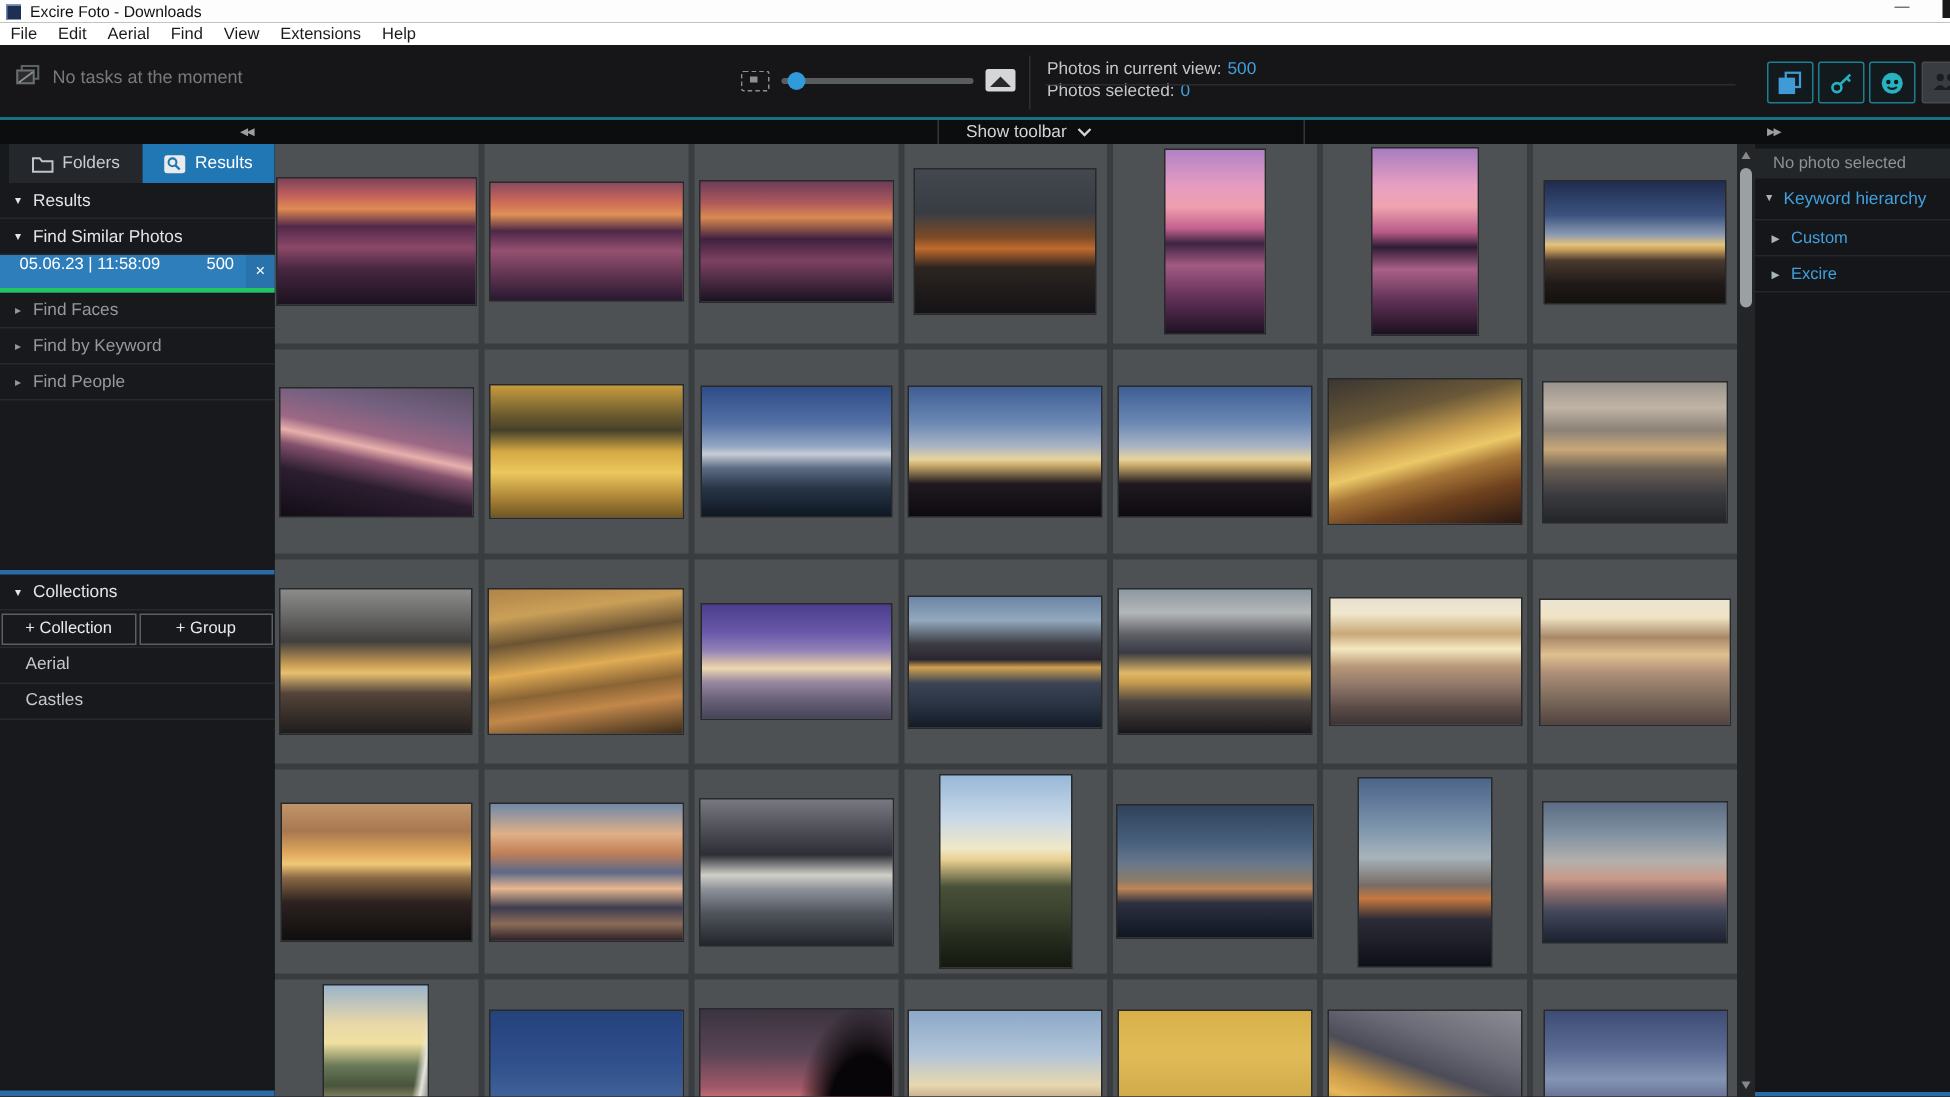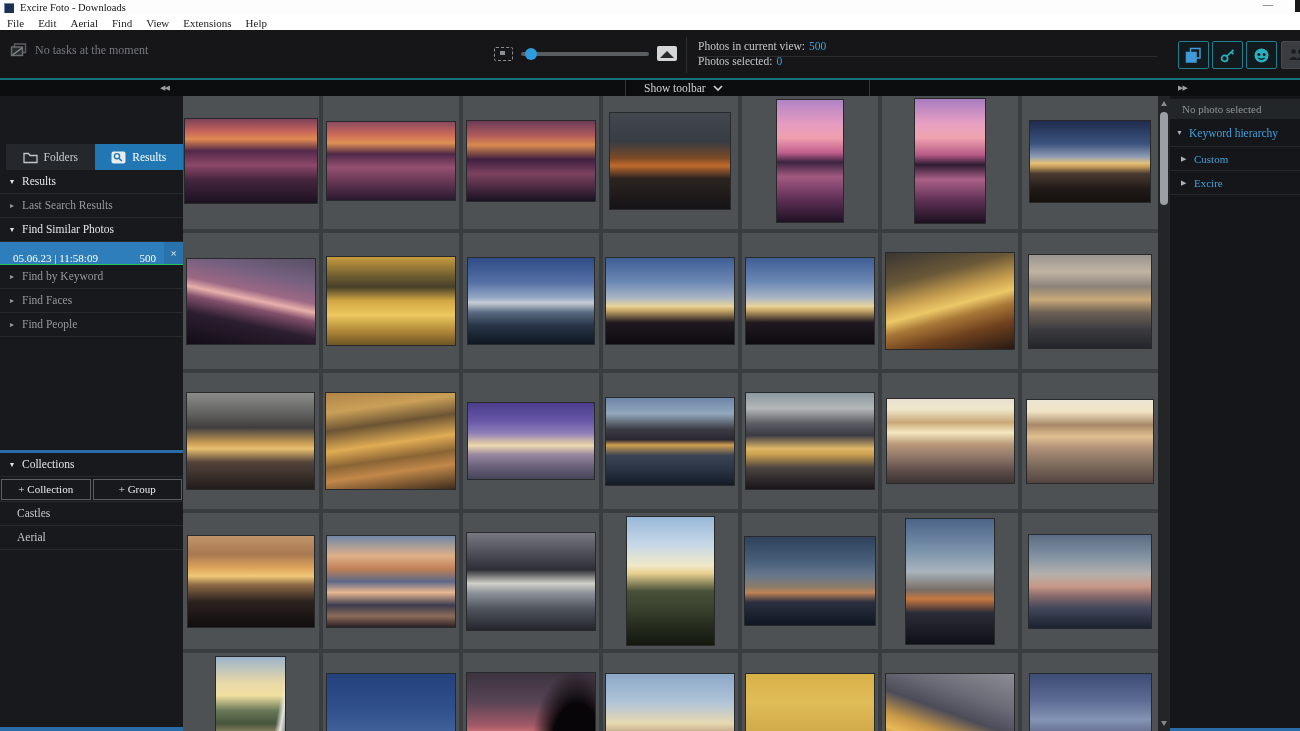--- a/index.html
+++ b/index.html
@@ -1,18 +1,18 @@
 <!DOCTYPE html>
 <html><head>
 <meta charset="utf-8">
 <style>
   html,body{margin:0;padding:0;}
   body{width:1300px;height:731px;overflow:hidden;position:relative;background:#0d0e0f;
        font-family:"Liberation Sans",sans-serif;-webkit-font-smoothing:antialiased;}
-  .abs{position:absolute;font-family:Liberation Serif, serif;}
+  .abs{position:absolute;}
 
   
   .titlebar{left:0;top:0;width:1300px;height:15px;background:#fdfdfd;display:flex;align-items:center;font-size:10.5px;color:#111;}
   .app-icon{width:10px;height:10px;margin:0 6px 0 4px;background:#1d2f52;box-shadow:inset 1px 1px 0 #6f87ad;}
   .win-min{position:absolute;left:1263px;top:-1px;color:#3a3a3a;font-size:10px;}
   .win-edge{position:absolute;left:1295px;top:0;width:5px;height:12px;background:#191919;}
 
   
   .menubar{left:0;top:15px;width:1300px;height:15px;background:#ffffff;display:flex;align-items:center;font-size:11px;color:#1b1b1b;}
   .menubar span{padding:0 7px;cursor:default;}
@@ -39,30 +39,30 @@
   .tealline{left:0;top:78px;width:1300px;height:2px;background:#15727e;}
   .midstrip{left:0;top:80px;width:1300px;height:16px;background:#0c0d0e;z-index:6;}
   .collapse-l{left:160px;top:80px;height:16px;display:flex;align-items:center;color:#9a9fa2;font-size:7px;letter-spacing:-1px;z-index:7;}
   .expand-r{left:1178px;top:80px;height:16px;display:flex;align-items:center;color:#9a9fa2;font-size:7px;letter-spacing:-1px;z-index:7;}
   .showtoolbar{left:625px;top:80px;width:245px;height:16px;box-sizing:border-box;border-left:1px solid #33363a;border-right:1px solid #33363a;
       display:flex;align-items:center;gap:7px;padding-left:18px;color:#d2d4d6;font-size:11.5px;z-index:7;}
 
   
   .sidebar{left:0;top:96px;width:183px;height:635px;background:#17191c;z-index:4;}
   .sidebar::after{content:"";position:absolute;left:0;bottom:0;width:100%;height:4px;background:#2a6ca8;}
-  .tabs{display:flex;margin-left:6px;height:26px;margin-top:48px;}
+  .tabs{display:flex;margin-left:6px;height:26px;}
   .tab{flex:1;display:flex;align-items:center;justify-content:center;gap:6px;font-size:11.5px;cursor:default;}
   .tab-folders{background:#24282c;color:#c9ccce;}
   .tab-results{background:#2077b4;color:#ffffff;}
   .srow{height:23px;line-height:23px;border-bottom:1px solid #26292d;font-size:11.5px;padding-left:10px;color:#96999c;white-space:nowrap;}
   .srow.lit{color:#e3e5e7;}
   .caret{display:inline-block;width:12px;font-size:8px;vertical-align:1px;}
   .caret-r::before{content:"\25B8";}
   .caret-d::before{content:"\25BE";}
-  .selrow{height:22px;background:#2e7ebc;display:flex;align-items:flex-end;color:#fff;font-size:11px;border-bottom:1px solid #22c55e;}
+  .selrow{height:22px;background:#2e7ebc;display:flex;align-items:flex-start;color:#fff;font-size:11px;border-bottom:3px solid #22c55e;}
   .selrow .lbl{padding-left:13px;}
   .selrow .cnt{margin-left:auto;padding-right:8px;}
   .selrow .close{width:19px;height:22px;background:#2a72ab;display:flex;align-items:center;justify-content:center;font-size:11px;}
   .close::before{content:"\00D7";}
   .filler{height:113px;border-bottom:none;}
   .bluebar{height:3px;background:#2a6ca8;}
   .btnrow{display:flex;height:24px;align-items:center;border-bottom:1px solid #26292d;}
   .sbtn{flex:1;height:19px;margin:0 1px;border:1px solid #5b5f63;color:#e8eaec;font-size:11px;background:transparent;
         display:flex;align-items:center;justify-content:center;}
 
@@ -180,42 +180,41 @@
       <svg width="15" height="13" viewBox="0 0 15 13">
         <rect x="0.5" y="0.5" width="14" height="12" rx="2" fill="#e9ebed"></rect>
         <circle cx="6" cy="5.2" r="2.6" fill="none" stroke="#2077b4" stroke-width="1.4"></circle>
         <line x1="8" y1="7.2" x2="10.8" y2="10" stroke="#2077b4" stroke-width="1.6"></line>
       </svg>
       <span>Results</span>
     </div>
   </div>
 
   <div class="srow lit"><span class="caret caret-d"></span><span>Results</span></div>
-  <div class="srow"><span class="caret caret-r"></span><span>Last Search Results</span></div>
   <div class="srow lit"><span class="caret caret-d"></span><span>Find Similar Photos</span></div>
 
   <div class="selrow">
     <span class="lbl">05.06.23 | 11:58:09</span>
     <span class="cnt">500</span>
     <span class="close"></span>
   </div>
 
+  <div class="srow"><span class="caret caret-r"></span><span>Find Faces</span></div>
   <div class="srow"><span class="caret caret-r"></span><span>Find by Keyword</span></div>
-  <div class="srow"><span class="caret caret-r"></span><span>Find Faces</span></div>
   <div class="srow"><span class="caret caret-r"></span><span>Find People</span></div>
 
   <div class="srow filler" style="border-bottom:none;"></div>
   <div class="bluebar"></div>
   <div class="srow lit"><span class="caret caret-d"></span><span>Collections</span></div>
   <div class="btnrow">
     <div class="sbtn">+ Collection</div>
     <div class="sbtn">+ Group</div>
   </div>
+  <div class="srow" style="padding-left:17px;color:#c6c9cb;">Aerial</div>
   <div class="srow" style="padding-left:17px;color:#c6c9cb;">Castles</div>
-  <div class="srow" style="padding-left:17px;color:#c6c9cb;">Aerial</div>
 </div>
 
 <div class="abs gridwrap">
   <div class="grid">
       <div class="cell">
         <div class="photo" style="width: 132px; height: 84px; background: linear-gradient(rgb(123, 66, 88) 0%, rgb(196, 98, 92) 14%, rgb(224, 138, 82) 24%, rgb(83, 40, 74) 38%, rgb(140, 72, 104) 55%, rgb(70, 38, 63) 72%, rgb(28, 18, 32) 100%);"></div>
       </div>
       <div class="cell">
         <div class="photo" style="width: 128px; height: 78px; background: linear-gradient(rgb(138, 74, 96) 0%, rgb(204, 106, 88) 16%, rgb(224, 144, 85) 27%, rgb(78, 40, 71) 41%, rgb(149, 80, 112) 58%, rgb(42, 24, 48) 100%);"></div>
       </div>

